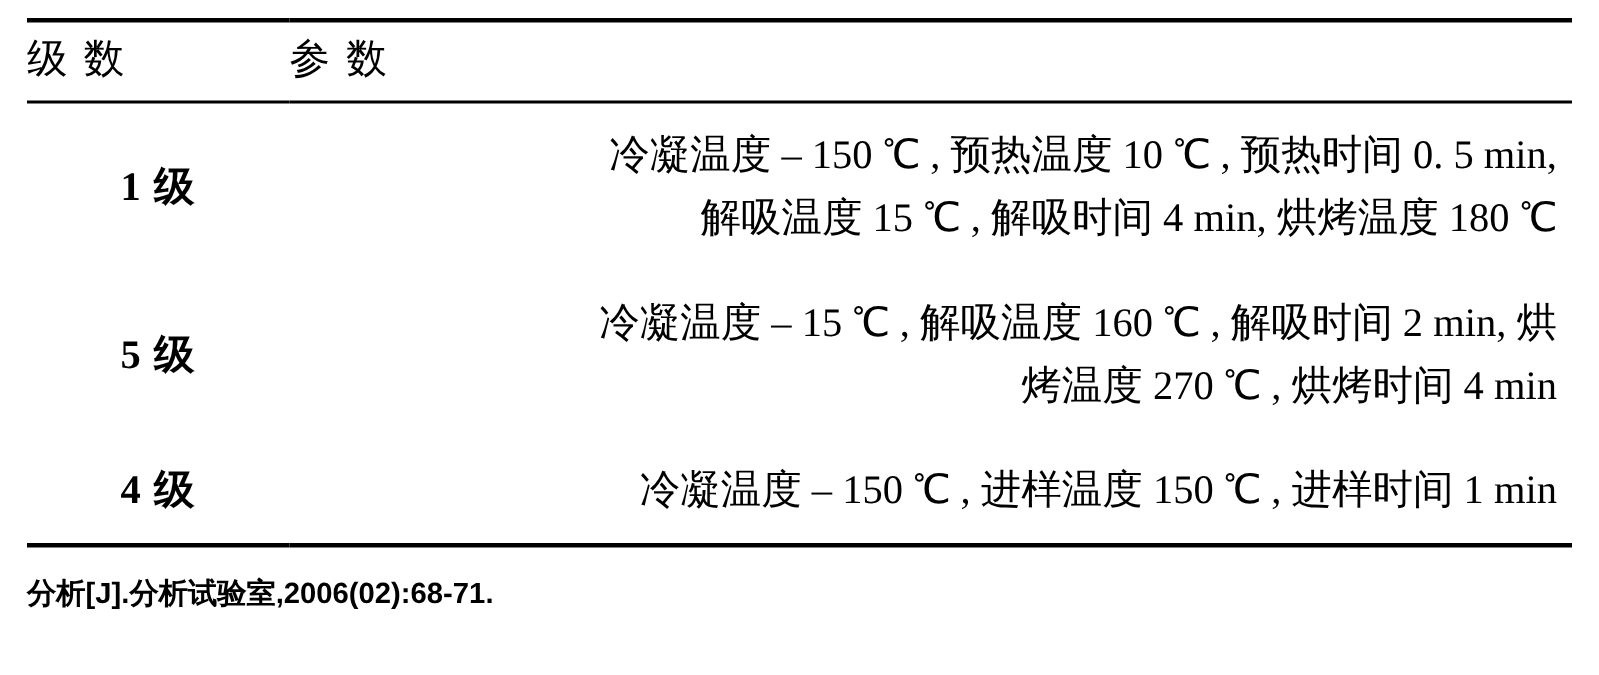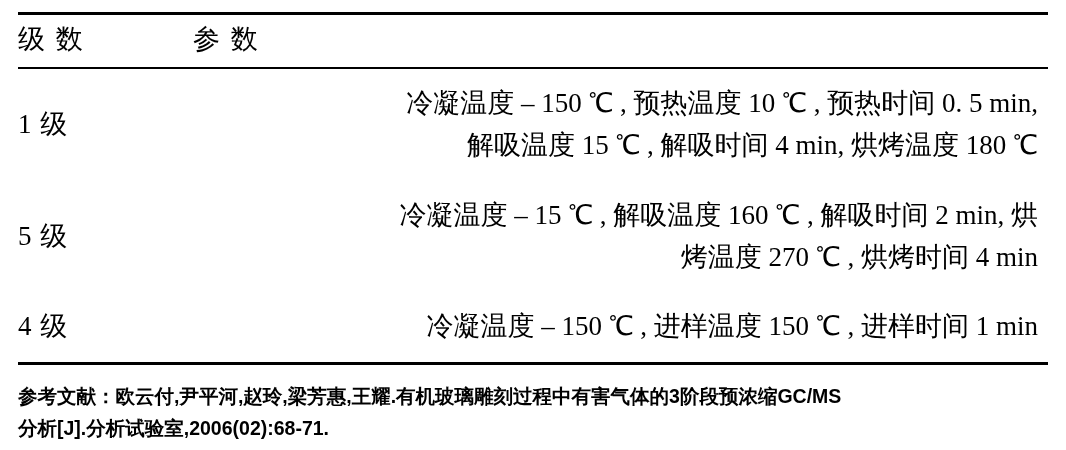--- a/index.html
+++ b/index.html
@@ -40,21 +40,23 @@
   .col-level { width: 175px; }
   .col-param { width: 855px; }
 
   .body-row td {
     padding: 14px 0 14px 0;
     vertical-align: middle;
     font-size: 27px;
     line-height: 1.55;
   }
   .body-row .cell-level {
+    text-align: center;
     letter-spacing: 1px;
+    font-weight: bold;
   }
   .body-row .cell-param {
     text-align: right;
     padding-left: 28px;
     padding-right: 10px;
   }
   .last-row td {
     border-bottom: 3px solid #000;
   }
   .param-line {
@@ -108,17 +110,16 @@
       <tr class="body-row last-row">
         <td class="cell-level">4 级</td>
         <td class="cell-param">
           <span class="param-line">冷凝温度 – 150 ℃ , 进样温度 150 ℃ , 进样时间 1 min</span>
         </td>
       </tr>
     </tbody>
   </table>
 
   <div class="ref">
-    <span>参考文献：欧云付,尹平河,赵玲,梁芳惠,王耀.有机玻璃雕刻过程中有害气体的3阶段预浓缩GC/MS</span>
     <span>分析[J].分析试验室,2006(02):68-71.</span>
   </div>
 
 </div>
 
 </body></html>

